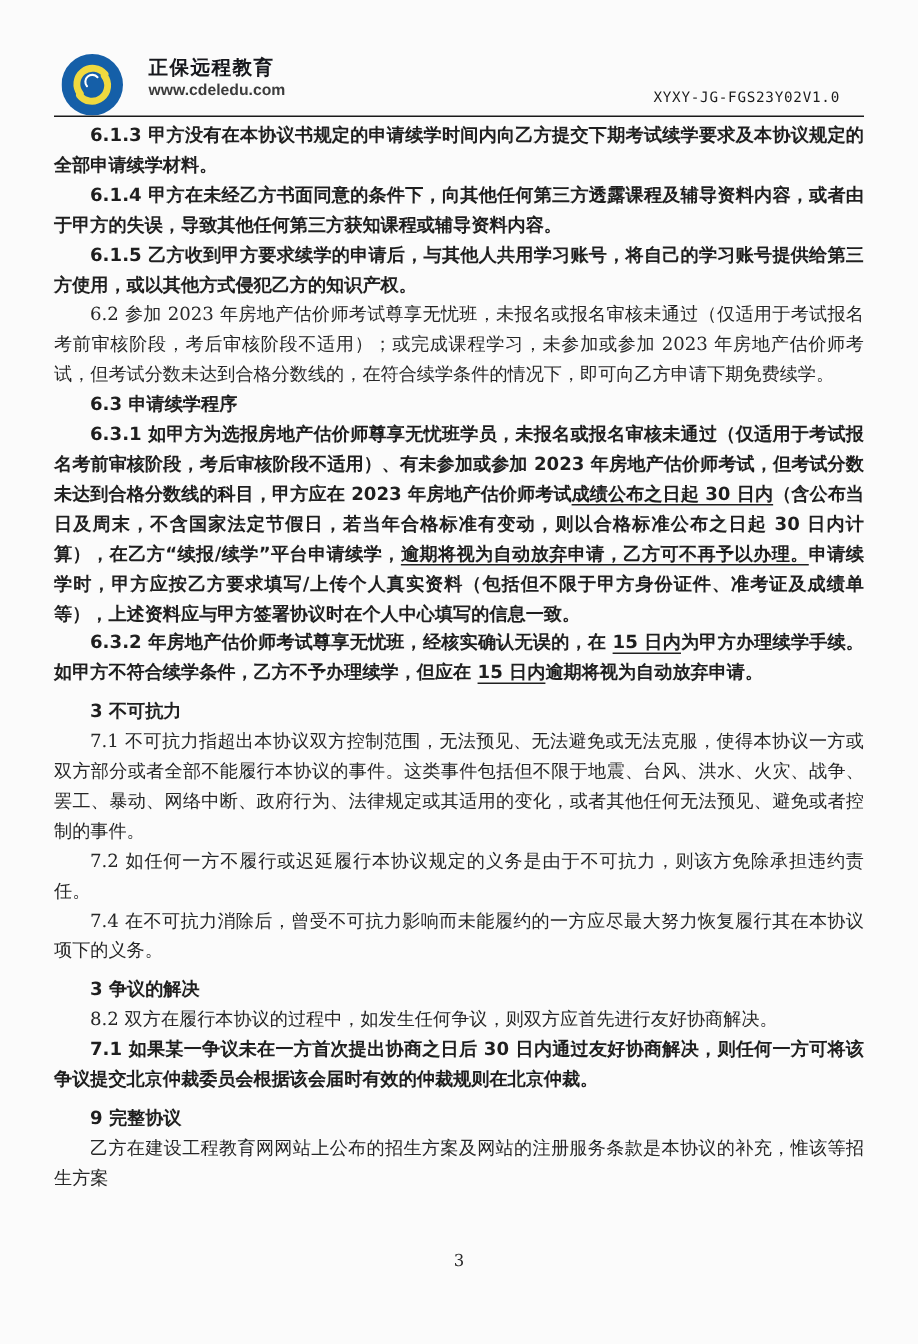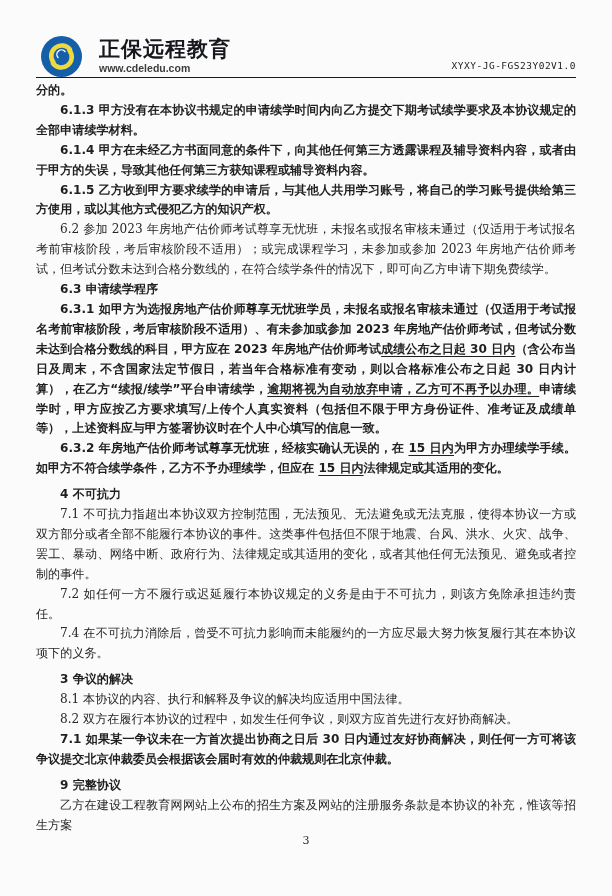--- a/index.html
+++ b/index.html
@@ -24,36 +24,36 @@
     width: 41px;
     height: 41px;
   }
   .brand {
     position: absolute;
     left: 99px;
     top: 38px;
     line-height: 1;
   }
   .brand-name {
-    font-size: 21px;
+    font-size: 13px;
     font-weight: 700;
     letter-spacing: 1px;
     color: #17181d;
     font-family: "Liberation Sans", sans-serif;
   }
   .brand-url {
     margin-top: 4px;
     font-size: 10.5px;
     font-weight: 700;
     color: #3c3c3c;
     font-family: "Liberation Sans", sans-serif;
   }
   .doc-code {
     position: absolute;
-    right: 36px;
+    right: 52px;
     top: 60px;
     font-size: 9.5px;
     letter-spacing: 0.5px;
     color: #1b1b1b;
     font-family: "DejaVu Sans Mono", monospace;
   }
   .rule {
     position: absolute;
     left: 36px;
     right: 36px;
@@ -116,34 +116,32 @@
     </svg>
     <div class="brand">
       <div class="brand-name">正保远程教育</div>
       <div class="brand-url">www.cdeledu.com</div>
     </div>
     <div class="doc-code">XYXY-JG-FGS23Y02V1.0</div>
     <div class="rule"></div>
   </div>
 
   <div class="content">
-      <p class="para b"><span>分的。</span></p>
       <p class="para b indent"><span>6.1.3 甲方没有在本协议书规定的申请续学时间内向乙方提交下期考试续学要求及本协议规定的全部申请续学材料。</span></p>
       <p class="para b indent"><span>6.1.4 甲方在未经乙方书面同意的条件下，向其他任何第三方透露课程及辅导资料内容，或者由于甲方的失误，导致其他任何第三方获知课程或辅导资料内容。</span></p>
       <p class="para b indent"><span>6.1.5 乙方收到甲方要求续学的申请后，与其他人共用学习账号，将自己的学习账号提供给第三方使用，或以其他方式侵犯乙方的知识产权。</span></p>
       <p class="para r indent"><span>6.2 参加 2023 年房地产估价师考试尊享无忧班，未报名或报名审核未通过（仅适用于考试报名考前审核阶段，考后审核阶段不适用）；或完成课程学习，未参加或参加 2023 年房地产估价师考试，但考试分数未达到合格分数线的，在符合续学条件的情况下，即可向乙方申请下期免费续学。</span></p>
       <p class="para b indent"><span>6.3 申请续学程序</span></p>
       <p class="para b indent"><span>6.3.1 如甲方为选报房地产估价师尊享无忧班学员，未报名或报名审核未通过（仅适用于考试报名考前审核阶段，考后审核阶段不适用）、有未参加或参加 2023 年房地产估价师考试，但考试分数未达到合格分数线的科目，甲方应在 2023 年房地产估价师考试</span><span class="u">成绩公布之日起 30 日内</span><span>（含公布当日及周末，不含国家法定节假日，若当年合格标准有变动，则以合格标准公布之日起 30 日内计算），在乙方“续报/续学”平台申请续学，</span><span class="u">逾期将视为自动放弃申请，乙方可不再予以办理。</span><span>申请续学时，甲方应按乙方要求填写/上传个人真实资料（包括但不限于甲方身份证件、准考证及成绩单等），上述资料应与甲方签署协议时在个人中心填写的信息一致。</span></p>
-      <p class="para b indent"><span>6.3.2 年房地产估价师考试尊享无忧班，经核实确认无误的，在 </span><span class="u">15 日内</span><span>为甲方办理续学手续。如甲方不符合续学条件，乙方不予办理续学，但应在 </span><span class="u">15 日内</span><span>法律规定或其适用的变化。</span></p>
-      <p class="para b indent heading"><span>4 不可抗力</span></p>
+      <p class="para b indent"><span>6.3.2 年房地产估价师考试尊享无忧班，经核实确认无误的，在 </span><span class="u">15 日内</span><span>为甲方办理续学手续。如甲方不符合续学条件，乙方不予办理续学，但应在 </span><span class="u">15 日内</span><span>逾期将视为自动放弃申请。</span></p>
+      <p class="para b indent heading"><span>3 不可抗力</span></p>
       <p class="para r indent"><span>7.1 不可抗力指超出本协议双方控制范围，无法预见、无法避免或无法克服，使得本协议一方或双方部分或者全部不能履行本协议的事件。这类事件包括但不限于地震、台风、洪水、火灾、战争、罢工、暴动、网络中断、政府行为、法律规定或其适用的变化，或者其他任何无法预见、避免或者控制的事件。</span></p>
       <p class="para r indent"><span>7.2 如任何一方不履行或迟延履行本协议规定的义务是由于不可抗力，则该方免除承担违约责任。</span></p>
       <p class="para r indent"><span>7.4 在不可抗力消除后，曾受不可抗力影响而未能履约的一方应尽最大努力恢复履行其在本协议项下的义务。</span></p>
       <p class="para b indent heading"><span>3 争议的解决</span></p>
-      <p class="para r indent"><span>8.1 本协议的内容、执行和解释及争议的解决均应适用中国法律。</span></p>
       <p class="para r indent"><span>8.2 双方在履行本协议的过程中，如发生任何争议，则双方应首先进行友好协商解决。</span></p>
       <p class="para b indent"><span>7.1 如果某一争议未在一方首次提出协商之日后 30 日内通过友好协商解决，则任何一方可将该争议提交北京仲裁委员会根据该会届时有效的仲裁规则在北京仲裁。</span></p>
       <p class="para b indent heading"><span>9 完整协议</span></p>
       <p class="para r indent"><span>乙方在建设工程教育网网站上公布的招生方案及网站的注册服务条款是本协议的补充，惟该等招生方案</span></p>
     </div>
 
   <div class="page-num">3</div>
 
 </div>
 

